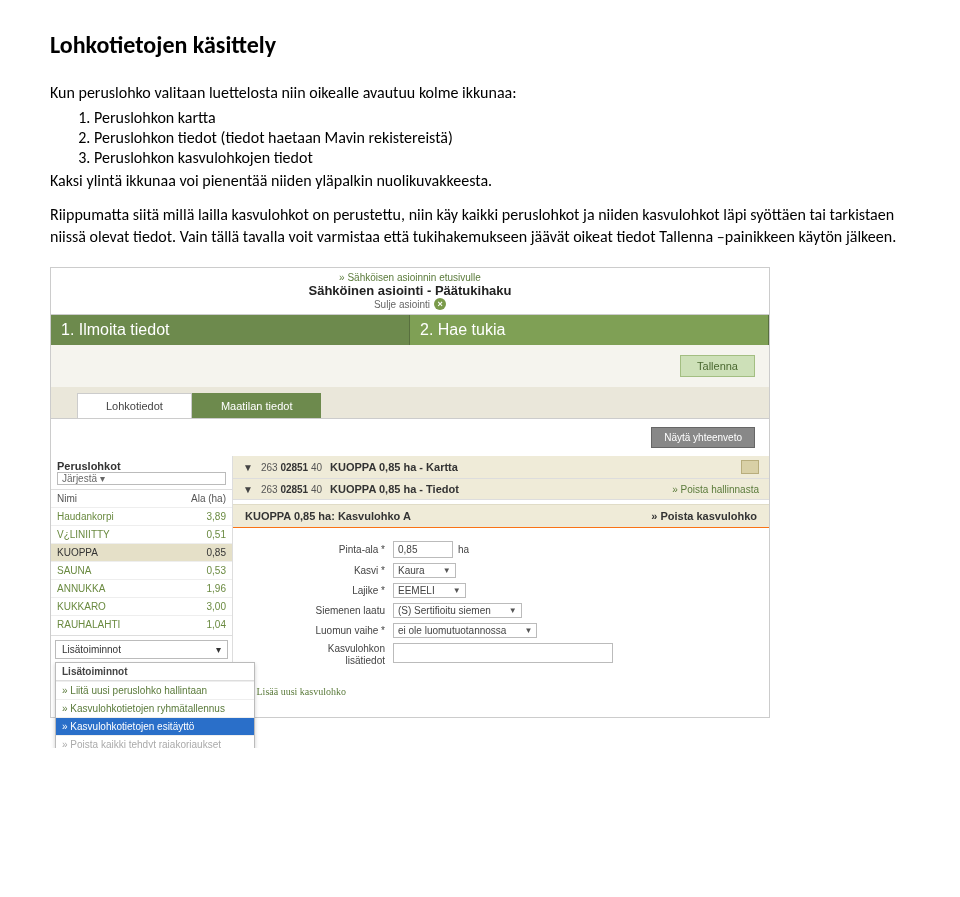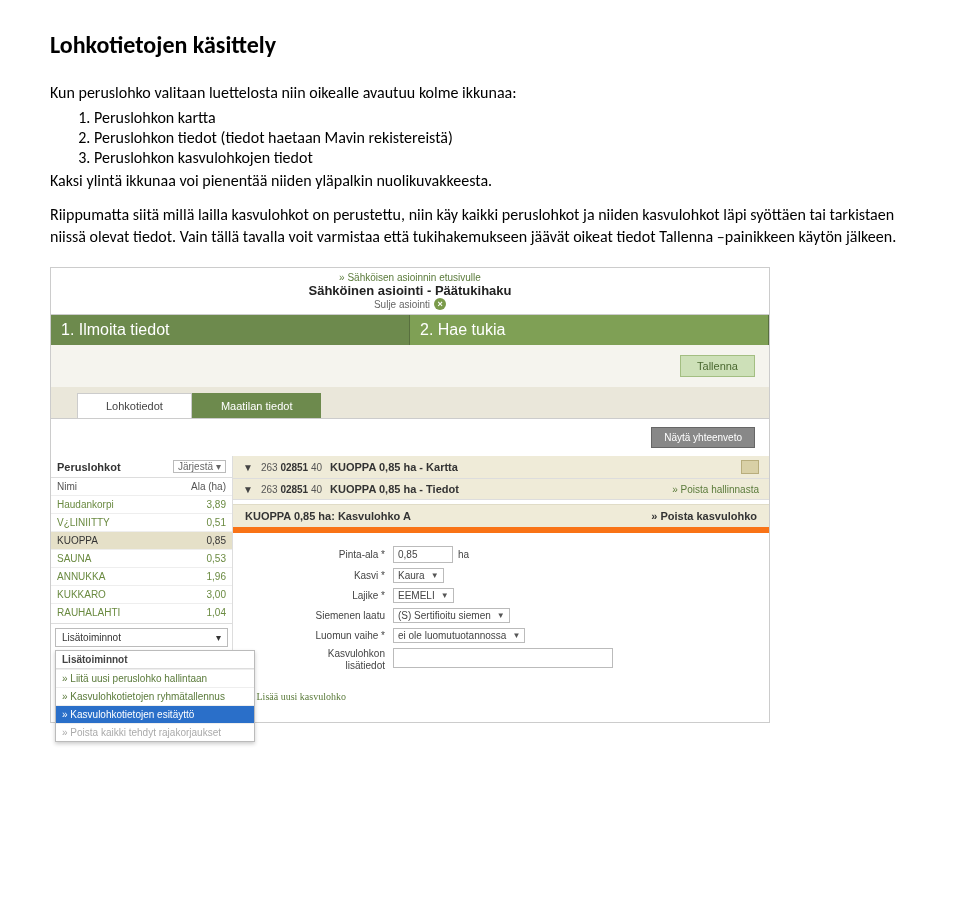--- a/index.html
+++ b/index.html
@@ -74,23 +74,24 @@
     display: inline-block; background: #888; color: #fff;
     padding: 4px 12px; font-size: 10px; border: 1px solid #666;
   }
   .ss-body {
     display: flex; background: #fff; align-items: flex-start;
   }
   .ss-sidebar {
     width: 182px; border-right: 1px solid #ddd; position: relative;
   }
   .sb-head {
-    display: flex; justify-content: space-between; align-items: center;
+    display: flex; justify-content: space-between; 
     padding: 4px 6px; font-weight: bold; font-size: 11px;
     border-bottom: 1px solid #ddd;
+    flex-direction: column;
   }
   .sb-sort { font-weight: normal; font-size: 10px; color: #666;
     border: 1px solid #bbb; padding: 0 4px; display: flex; align-items: center; gap: 3px; }
   .sb-col {
     display: flex; justify-content: space-between; padding: 3px 6px;
     font-size: 10px; color: #555;
   }
   .sb-row {
     display: flex; justify-content: space-between;
     padding: 3px 6px; font-size: 10px; color: #6a8a40;
@@ -127,33 +128,33 @@
   .mbar .id b { font-weight: bold; color: #333; }
   .mbar .lbl { font-size: 11px; font-weight: bold; flex: 1; }
   .mbar .corner {
     width: 18px; height: 14px; background: #d9d0a6; border: 1px solid #b8ad7c;
   }
   .mbar .link { color: #5a7a3a; font-size: 10px; }
 
   .subhead {
     background: #efebd8; padding: 5px 12px; font-weight: bold; font-size: 11px;
     display: flex; justify-content: space-between; align-items: center;
-    border-top: 1px solid #e0dcc7; border-bottom: 6px solid #f97316;
+    border-top: 1px solid #e0dcc7; border-bottom: 1px solid #f97316;
     margin-top: 4px;
   }
   .form { padding: 8px 10px 8px 40px; }
   .frow { display: flex; align-items: center; margin: 5px 0; font-size: 10px; color: #444; }
   .frow label { width: 120px; text-align: right; padding-right: 8px; }
   .finput {
     border: 1px solid #bbb; padding: 2px 4px; font-size: 10px; min-width: 60px;
     background: #fff;
   }
   .fselect {
     border: 1px solid #bbb; padding: 1px 4px; font-size: 10px;
-    display: inline-flex; align-items: center; gap: 6px; background: #fff;
+    display: inline-flex; align-items: center; gap: 18px; background: #fff;
   }
   .fselect .caret { font-size: 8px; color: #555; }
   .unit { margin-left: 5px; font-size: 10px; }
   .addlink { padding: 6px 16px; color: #5a7a3a; font-size: 10px; font-family: Liberation Serif, serif; }
 </style>
 </head>
 <body>
 
 <h1>Lohkotietojen käsittely</h1>
 

